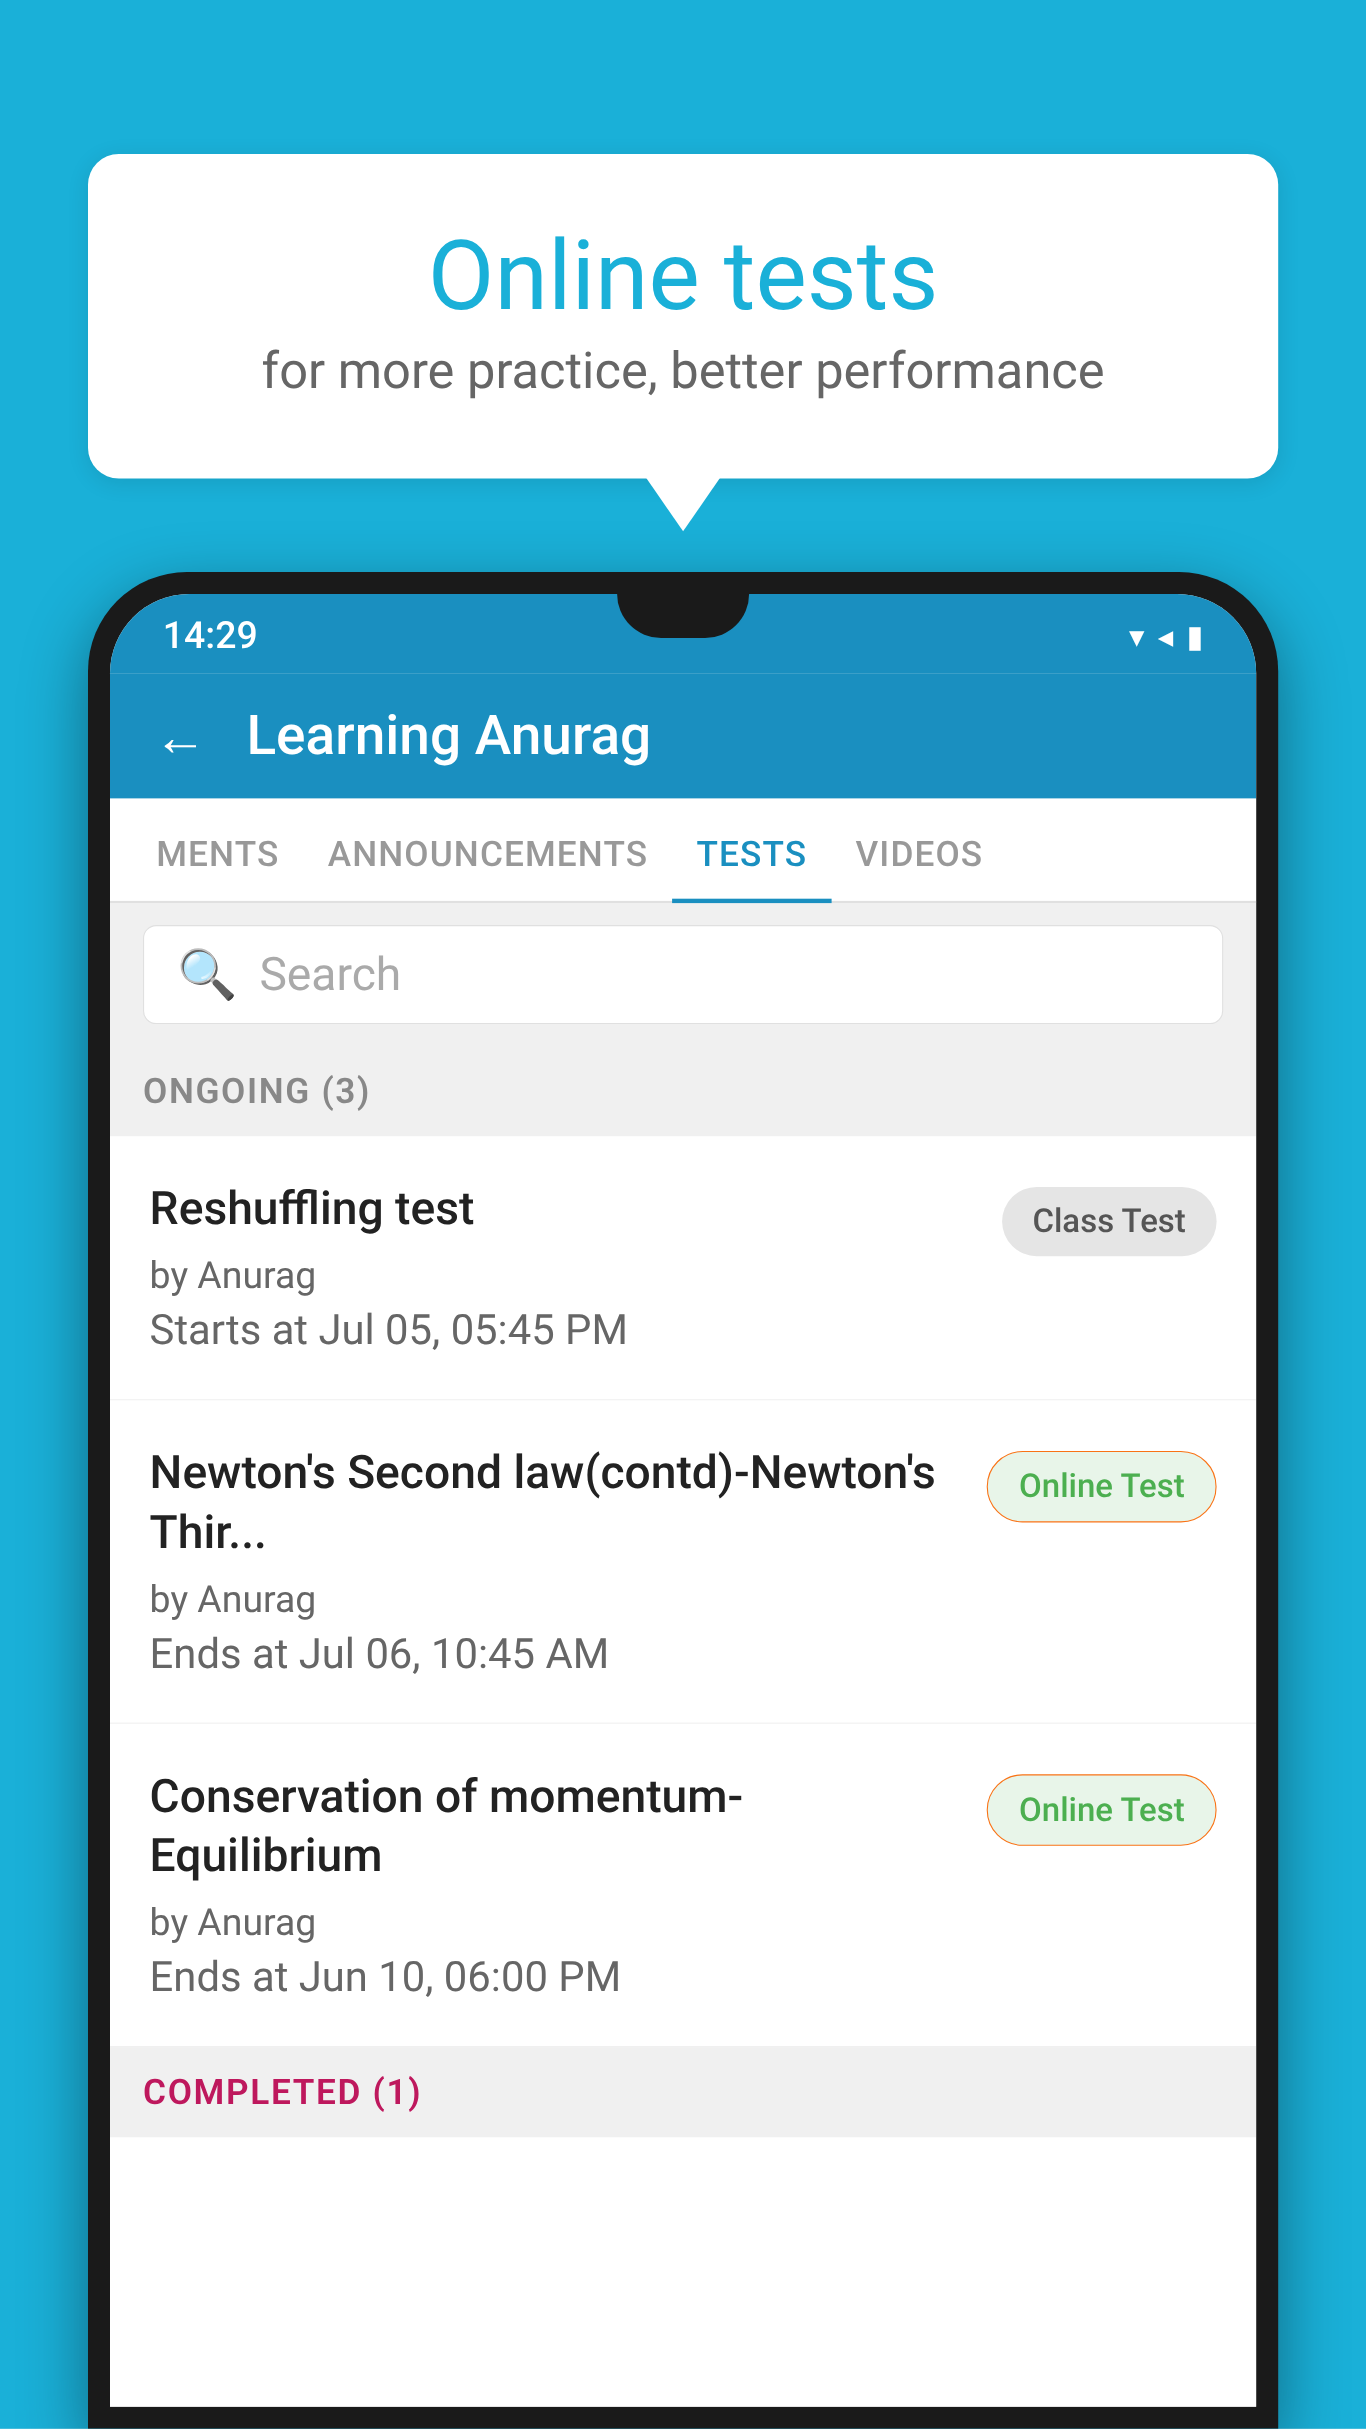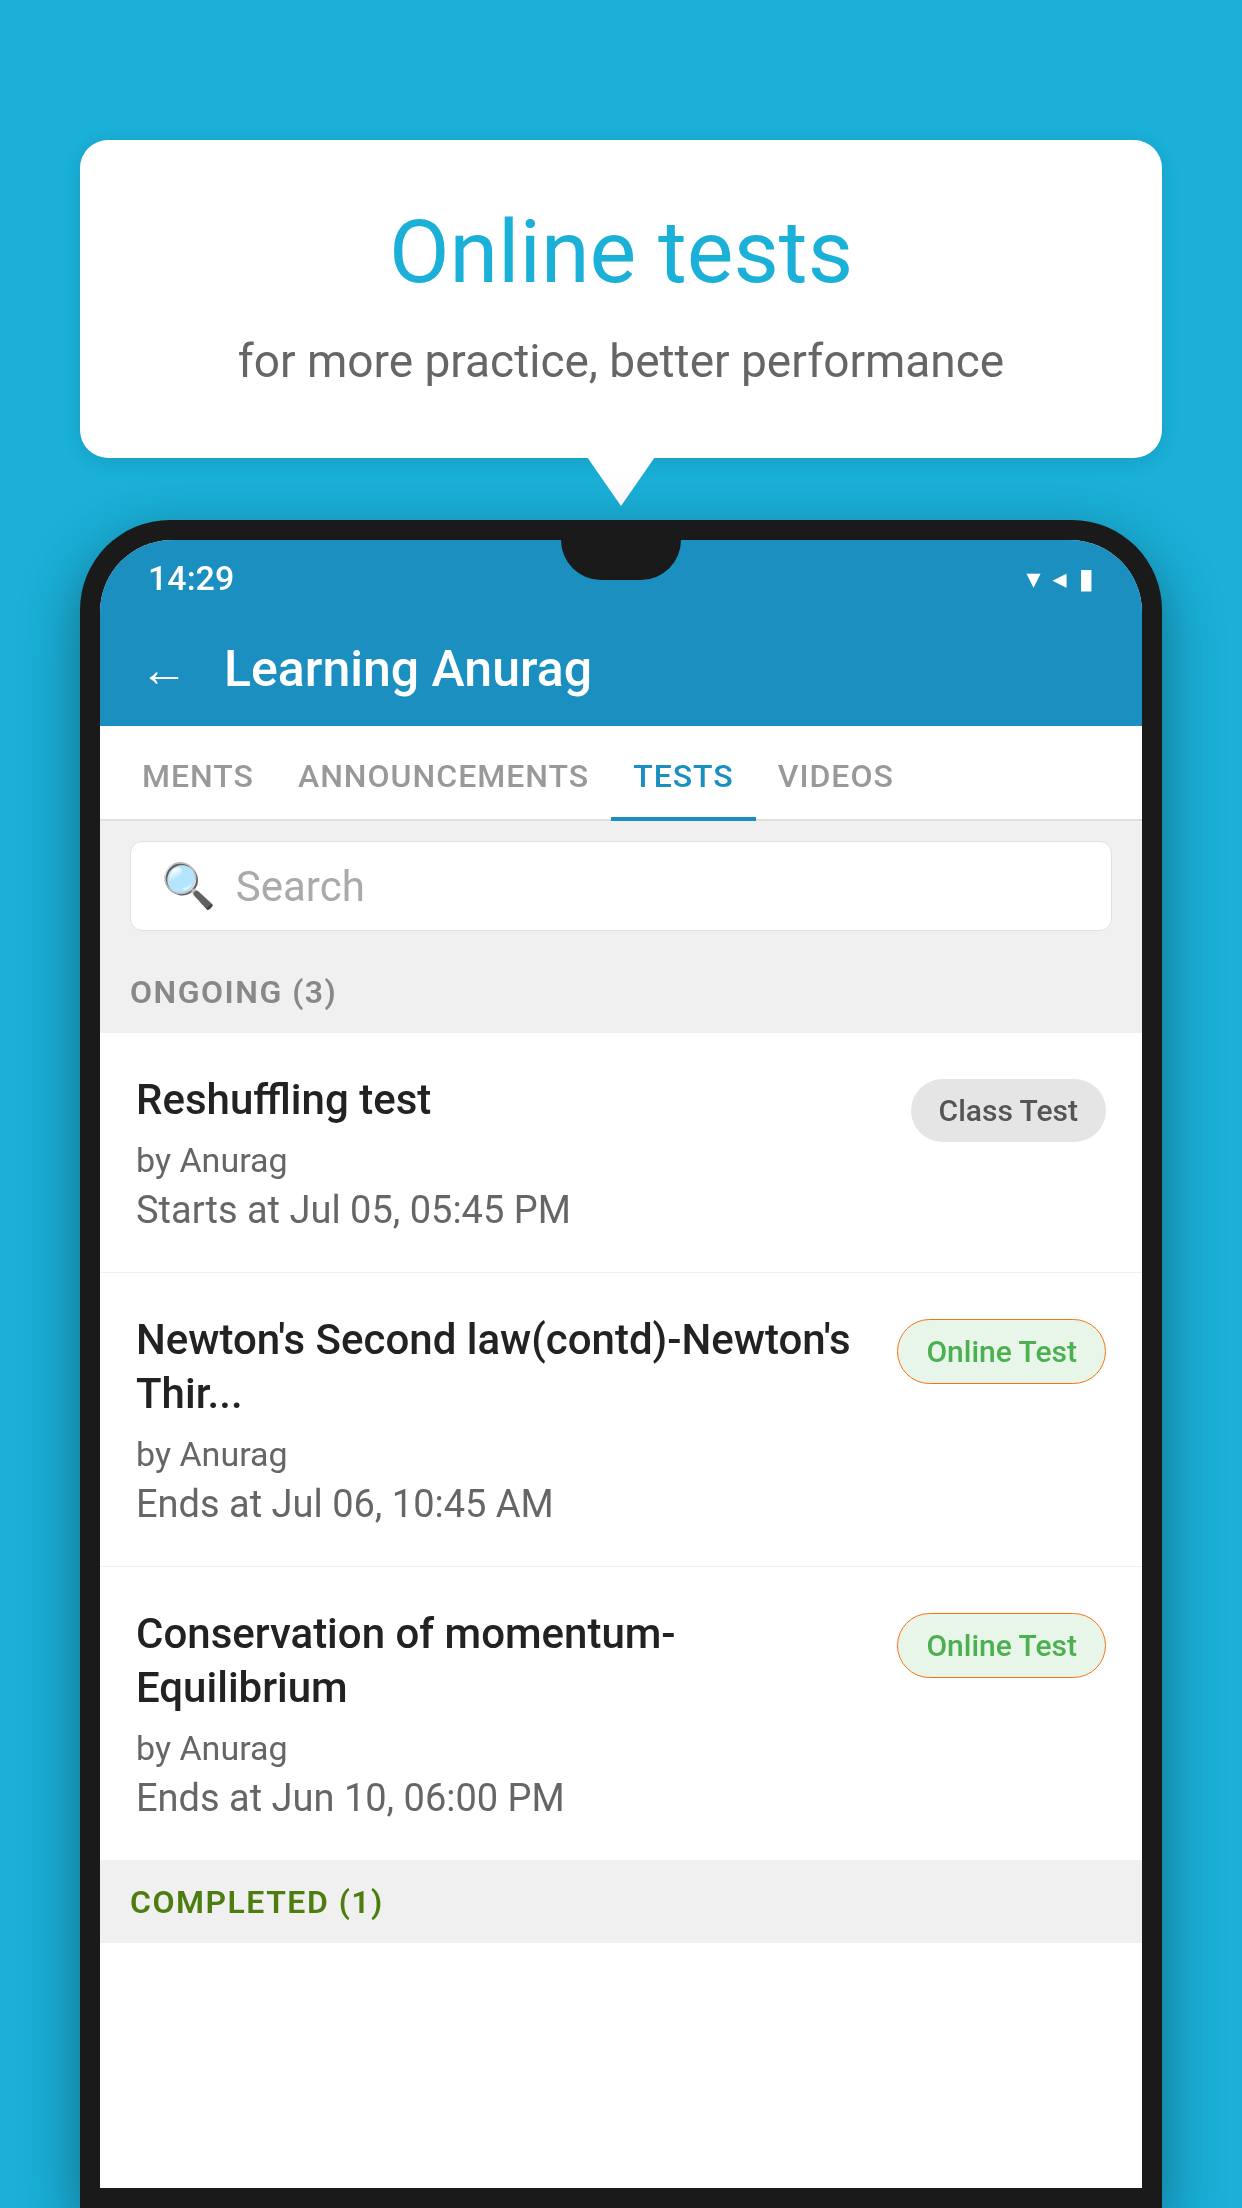--- a/index.html
+++ b/index.html
@@ -36,21 +36,21 @@
       height: 0;
       border-left: 36px solid transparent;
       border-right: 36px solid transparent;
       border-top: 52px solid white;
     }
 
     .bubble-title {
       font-size: 88px;
       color: #1ab0d8;
       font-weight: 400;
-      margin-bottom: 31px;
+      margin-bottom: 8px;
     }
 
     .bubble-subtitle {
       font-size: 46px;
       color: #666;
       font-weight: 400;
     }
 
     
     .phone-outer {
@@ -270,21 +270,21 @@
       border: 1px solid #f97316;
     }
 
     .completed-section {
       background: #f0f0f0;
       padding: 22px 30px;
     }
 
     .completed-label {
       font-size: 32px;
-      color: #4d7c0f;
+      color: #be185d;
       font-weight: 600;
       letter-spacing: 1.5px;
       text-transform: uppercase;
     }
   </style>
 </head>
 <body>
 
 <div class="speech-bubble">
   <div class="bubble-title">Online tests</div>

